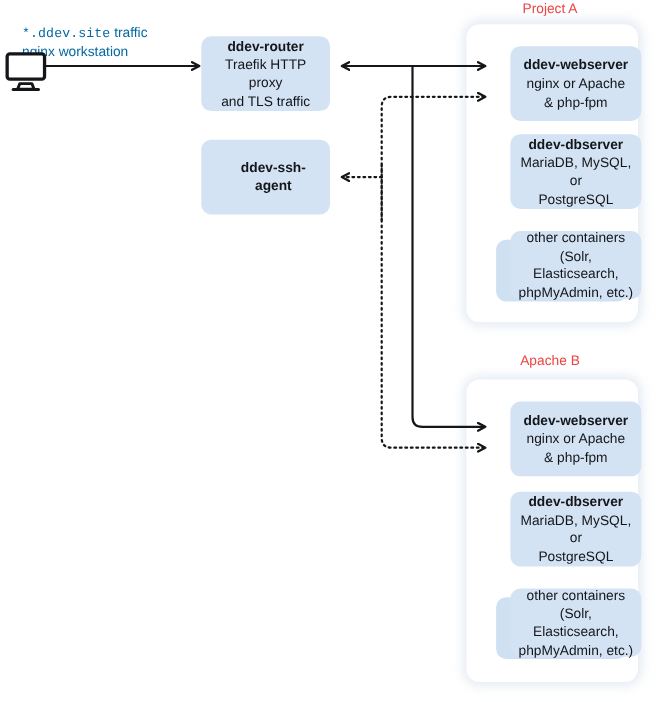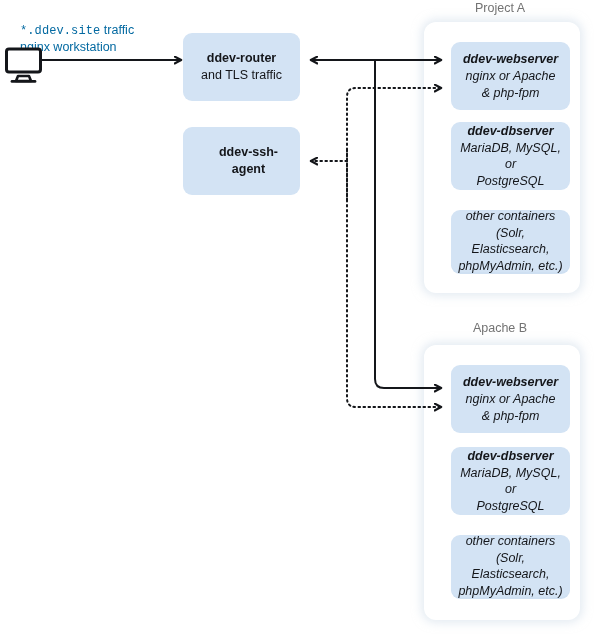--- a/index.html
+++ b/index.html
@@ -98,42 +98,41 @@
     padding-left: 20px;
   }
 
   
   .project-title {
     position: absolute;
     width: 176px;
     text-align: center;
     font-size: 12.5px;
     line-height: 16px;
-    color: #737373;
+    color: #ef4444;
     z-index: 2;
   }
   #title-a { left: 412px; top: 0px; }
   #title-b { left: 412px; top: 320px; }
 
   .project-box {
     position: absolute;
     left: 424px;
     width: 156px;
     background: #ffffff;
     border-radius: 12px;
     box-shadow: 0 0 10px 3px rgba(205, 218, 232, 0.55);
     z-index: 1;
   }
   #box-a { top: 22px;  height: 271px; }
   #box-b { top: 345px; height: 275px; }
 
   .proj-card {
-    left: 451px;
+    left: 464px;
     width: 119px;
-    font-style: italic;
   }
   .stack-shadow {
     position: absolute;
     left: 451px;
     width: 119px;
     height: 56px;
     background: #cfe0f2;
     border-radius: 9px;
     z-index: 1;
   }
@@ -161,20 +160,21 @@
   </div>
 
   <svg class="workstation-icon" viewBox="0 0 42 38">
     <rect x="2.5" y="3" width="34" height="23" rx="2.5" ry="2.5" fill="#ffffff" stroke="#14161a" stroke-width="3"></rect>
     <path d="M14 30 L25 30 L27 35 L12 35 Z" fill="#ffffff" stroke="#14161a" stroke-width="2.6" stroke-linejoin="round"></path>
     <line x1="8" y1="35.4" x2="31" y2="35.4" stroke="#14161a" stroke-width="2.8" stroke-linecap="round"></line>
   </svg>
 
   <div class="card" id="card-router">
     <span class="ttl">ddev-router</span>
+    <span class="sub">Traefik HTTP proxy</span>
     <span class="sub">and TLS traffic</span>
   </div>
 
   <div class="card" id="card-ssh">
     <span class="ttl">ddev-ssh-agent</span>
   </div>
 
   <div class="project-title" id="title-a">Project A</div>
   <div class="project-box" id="box-a"></div>
 

